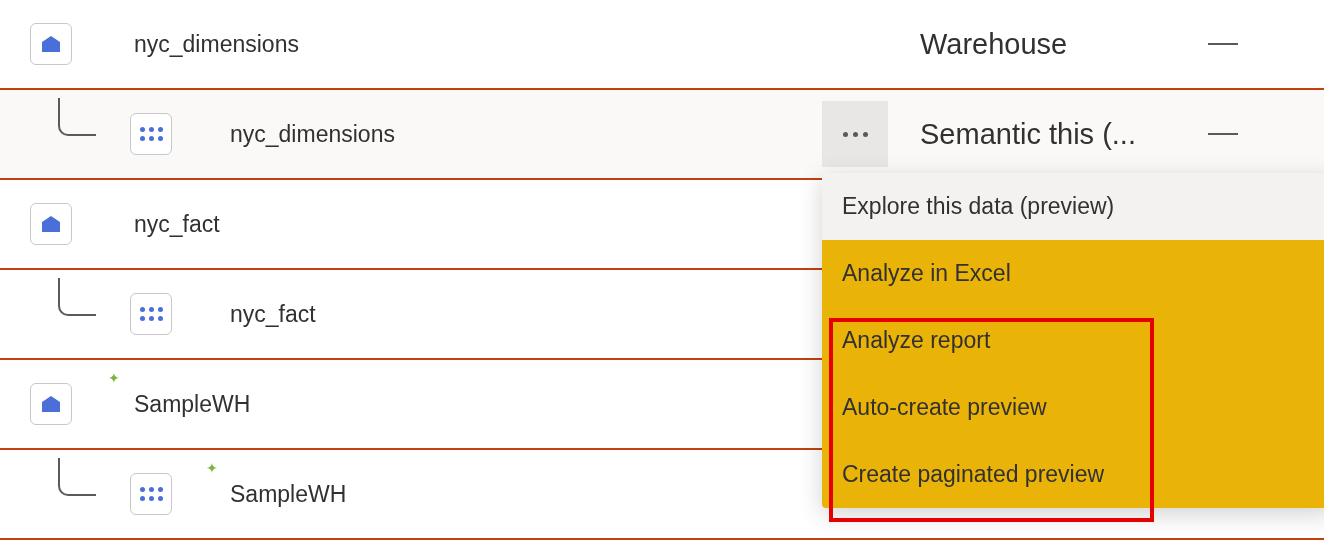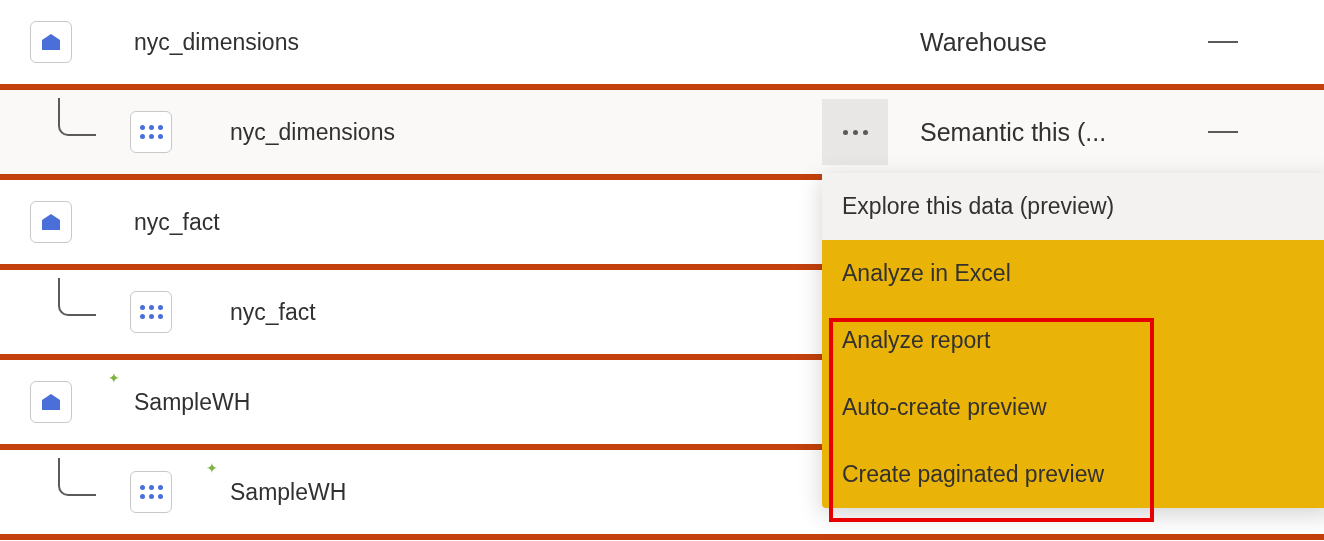--- a/index.html
+++ b/index.html
@@ -1,25 +1,25 @@
 <!DOCTYPE html>
 <html><head>
   <meta charset="utf-8">
   <style>
     * { margin: 0; padding: 0; box-sizing: border-box; }
     body { font-family: "Segoe UI", -apple-system, sans-serif; font-size: 22px; color: #323130; width: 1324px; height: 541px; overflow: hidden; background: #fff; position: relative; }
-    .row { display: flex; align-items: center; height: 90px; border-bottom: 6px solid #c2410c; padding-left: 30px; position: relative; }
+    .row { display: flex; align-items: center; height: 90px; border-bottom: 2px solid #c2410c; padding-left: 30px; position: relative; }
     .row.hover { background: #faf9f8; }
     .icon-box { width: 42px; height: 42px; border: 1.5px solid #c8c8c8; border-radius: 6px; display: flex; align-items: center; justify-content: center; background: #fff; flex-shrink: 0; }
     .child { padding-left: 130px; }
     .child .icon-box { margin-left: 0; }
     .elbow { position: absolute; left: 58px; width: 38px; height: 38px; border-left: 2.5px solid #5a5a5a; border-bottom: 2.5px solid #5a5a5a; border-bottom-left-radius: 10px; top: 8px; }
     .name { margin-left: 62px; font-size: 23px; }
     .child .name { margin-left: 58px; }
-    .type-col { position: absolute; left: 920px; font-size: 25px; }
+    .type-col { position: absolute; left: 920px; font-size: 29px; }
     .dash { position: absolute; left: 1208px; width: 30px; height: 2.5px; background: #5a5a5a; }
     .more-btn { position: absolute; left: 822px; width: 66px; height: 66px; display: flex; align-items: center; justify-content: center; background: #e9e7e5; cursor: pointer; }
     .dots-h { display: flex; gap: 5px; }
     .dots-h span { width: 5px; height: 5px; background: #5a5a5a; border-radius: 50%; }
     .menu { position: absolute; left: 822px; top: 173px; width: 513px; background: #eab308; box-shadow: 0 6px 24px rgba(0,0,0,0.18); border-radius: 4px; z-index: 100; }
     .menu-item { padding: 20px 20px; font-size: 23px; cursor: pointer; }
     .menu-item.hover { background: #f3f2f1; }
     .highlight-box { position: absolute; left: 829px; top: 318px; width: 325px; height: 204px; border: 4px solid #e60000; z-index: 200; pointer-events: none; }
     .dots-grid { display: grid; grid-template-columns: repeat(3, 5px); grid-template-rows: repeat(2, 5px); gap: 4px 4px; }
     .dots-grid span { width: 5px; height: 5px; background: #4a6fd8; border-radius: 50%; }

